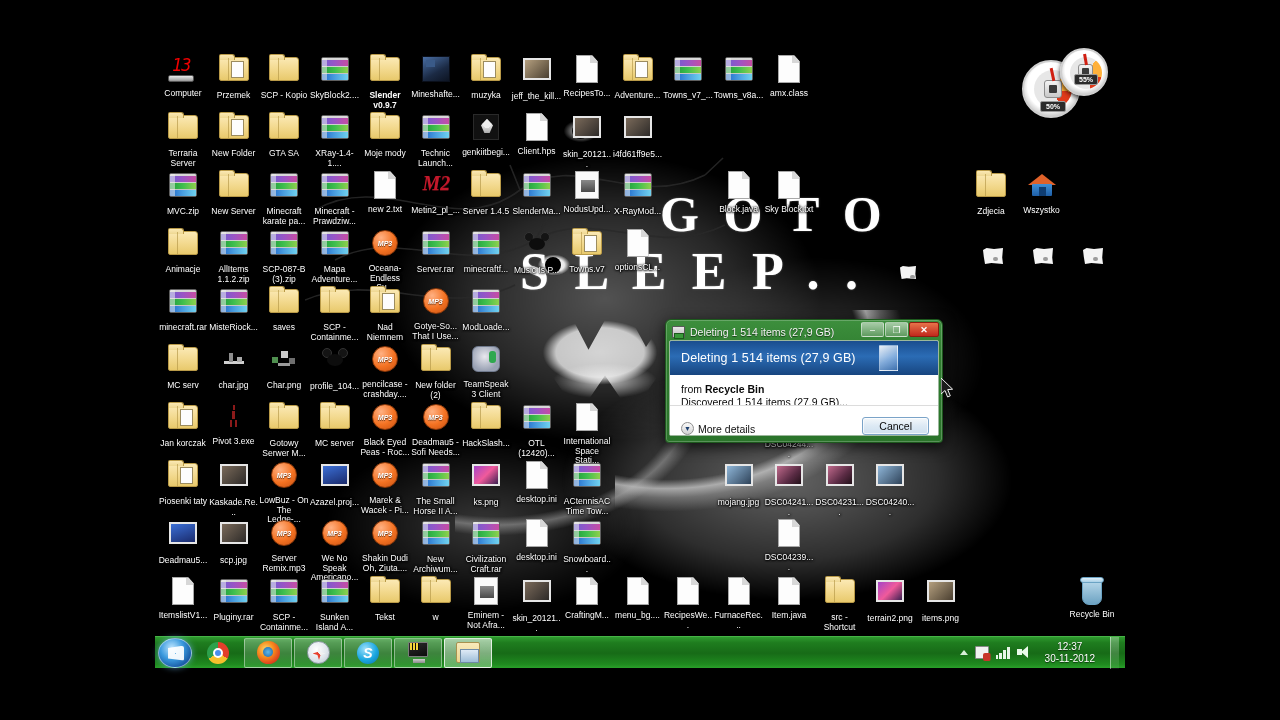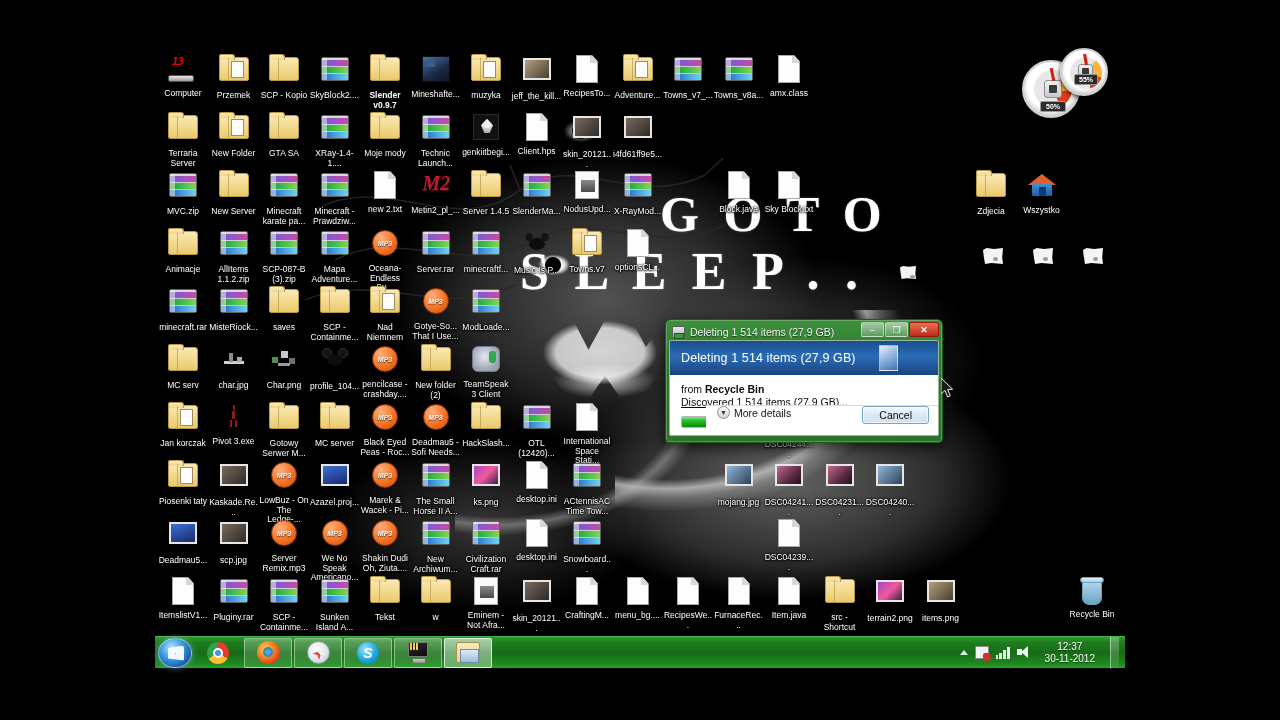--- a/index.html
+++ b/index.html
@@ -145,21 +145,21 @@
 
   .ic-img { width:28px;height:22px;margin:6px auto 0;border:2px solid #e6e6e6; position:relative;
     background:linear-gradient(135deg,#7a6a5a,#2d2a28); overflow:hidden; }
   .ic-img.v2 { background:linear-gradient(135deg,#c06a8c,#5a2b44 60%,#221119); }
   .ic-img.v3 { background:linear-gradient(135deg,#8fb6d8,#2e4258); }
   .ic-img.v4 { background:linear-gradient(135deg,#b49f7f,#4a3f30); }
   .ic-img.v5 { background:linear-gradient(160deg,#3b6fd6,#1a2a6b); }
   .ic-img.v6 { background:linear-gradient(135deg,#a444c7,#f05a9b 50%,#3a2050); }
 
   .ic-computer { width:30px;height:28px;margin:3px auto 0;position:relative; }
-  .ic-computer .num { position:absolute; left:4px; top:0; font-size:11px; font-weight:bold;
+  .ic-computer .num { position:absolute; left:4px; top:0; font-size:17px; font-weight:normal;
     color:#e00; font-family:"Liberation Sans Mono", monospace; letter-spacing:-1px; }
   .ic-computer .base { position:absolute; left:0; bottom:1px; width:26px;height:7px;
     background:linear-gradient(180deg,#e9e9e9,#9a9a9a); border:1px solid #555; border-radius:2px; }
 
   .ic-mc { width:28px;height:26px;margin:4px auto 0;position:relative;
     background:linear-gradient(150deg,#4a6fa5,#1b2a44 60%,#0d1422);
     border:1px solid #0a0f1a; }
   .ic-mc:after{content:"";position:absolute;left:3px;top:3px;width:9px;height:7px;background:#3a5a88;}
 
   .ic-metin { width:30px;height:26px;margin:4px auto 0; position:relative;
@@ -251,22 +251,22 @@
     border:1px solid rgba(255,255,255,.4); }
   #dlg-main { padding:8px 28px 0 11px; }
   .row-from { font-size:10.5px; color:#0a0a0a; }
   .row-from b { font-weight:bold; }
   .row-disc { font-size:10.5px; color:#0a0a0a; margin-top:1px;text-decoration:underline; }
   #progress-outer { margin-top:8px; height:12px; border:1px solid #b5b5b5; border-radius:2px;
     background:linear-gradient(180deg,#e6e6e6,#f5f5f5 45%,#dedede); overflow:hidden; position:relative; }
   #progress-fill { height:100%; width:18%;
     background:linear-gradient(180deg,#8ee88e 0%,#2fc52f 30%,#13a313 70%,#0e8a0e 100%); }
   #dlg-footer { position:absolute; left:0; right:0; bottom:0; height:30px;
-    border-top:1px solid #dcdcdc; background:#fff; display:flex; align-items:flex-start;
-    padding:0 9px 0 11px; justify-content:space-between;margin-left:36px; }
+    border-top:1px solid #dcdcdc; background:#fff; display:flex; align-items:flex-end;
+    padding:0 9px 0 11px; justify-content:space-between; }
   #more-details { display:flex; align-items:center; gap:4px; font-size:10.5px; color:#111; }
   #more-details .chev { width:13px;height:13px; border-radius:50%;
     background:linear-gradient(180deg,#fafafa,#d3d3d3); border:1px solid #8e8e8e;
     display:flex; align-items:center; justify-content:center; font-size:7px; color:#1c3f6e; }
   #cancel-button { font-size:10.5px; color:#0a0a0a; padding:2px 16px; border-radius:3px;
     background:linear-gradient(180deg,#f4f8fb,#dce9f4 50%,#cfe0ef);
     border:1px solid #7aa3c8; box-shadow:0 0 0 1px rgba(255,255,255,.7) inset; }
 
   #cursor { position:absolute; left:786px; top:348px; z-index:35; pointer-events:none; }
 

